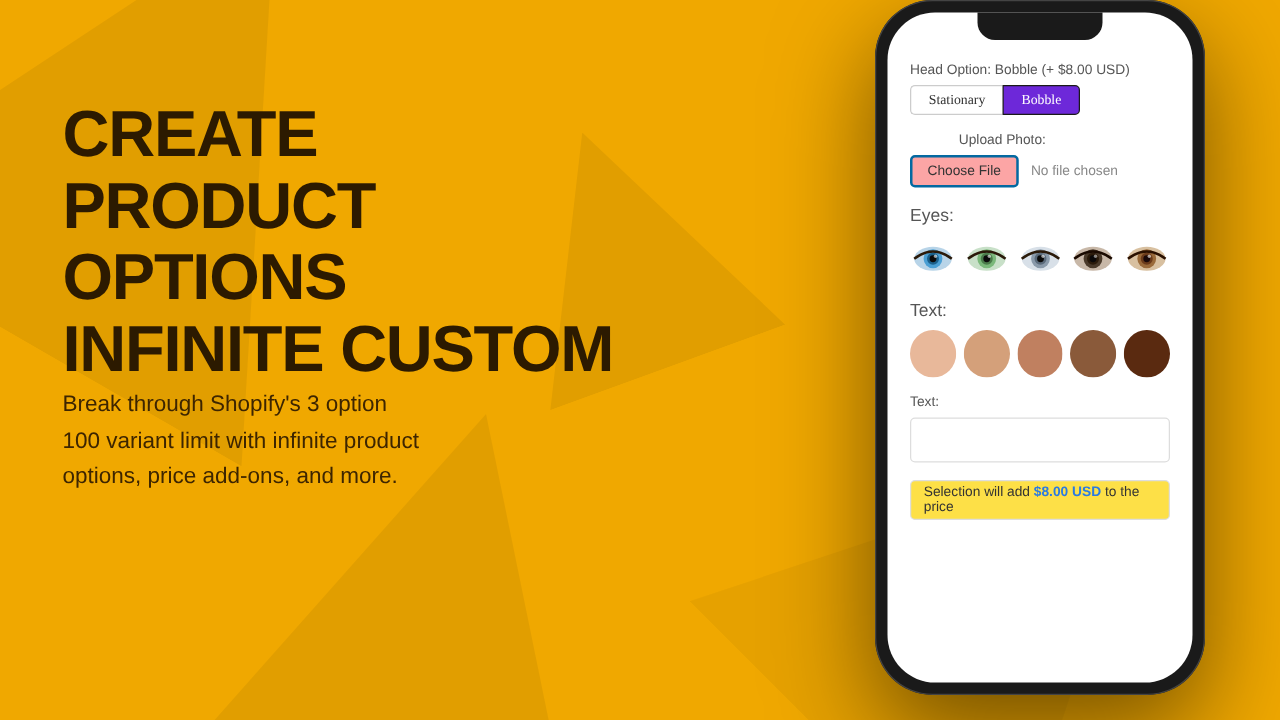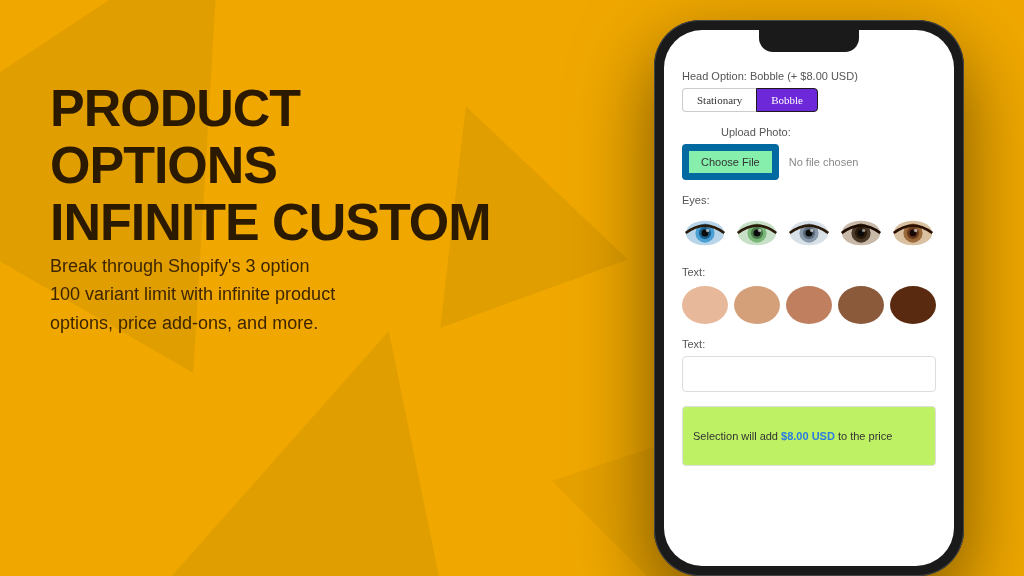--- a/index.html
+++ b/index.html
@@ -67,22 +67,22 @@
       font-size: 18px;
       color: #3d2500;
       line-height: 1.6;
       font-weight: 400;
     }
 
     
     .phone-container {
       position: absolute;
       right: 60px;
-      top: 20px;
-      width: 310px;
+      top: 0;
+      width: 264px;
       height: 556px;
     }
     .phone-outer {
       width: 100%;
       height: 100%;
       background: #1a1a1a;
       border-radius: 46px;
       padding: 10px;
       box-shadow: 0 30px 80px rgba(0,0,0,0.5), inset 0 0 0 1px #444;
       position: relative;
@@ -153,34 +153,34 @@
     }
     .upload-row {
       display: flex;
       align-items: center;
       gap: 10px;
       margin-bottom: 14px;
     }
     .choose-file-btn {
       padding: 5px 12px;
       font-size: 11px;
-      border: 7px solid #0369a1;
+      border: 2px solid #0369a1;
       border-radius: 4px;
-      background: #86efac;
+      background: #fca5a5;
       color: #333;
       cursor: pointer;
     }
     .no-file-text {
       font-size: 11px;
       color: #888;
       text-align: right;
     }
 
     .section-label {
-      font-size: 11px;
+      font-size: 14px;
       color: #555;
       margin-bottom: 8px;
     }
     .eyes-row, .skin-row {
       display: flex;
       gap: 6px;
       margin-bottom: 14px;
     }
     .skin-swatch {
       width: 48px;
@@ -199,24 +199,24 @@
       width: 100%;
       height: 36px;
       border: 1px solid #ddd;
       border-radius: 4px;
       margin-bottom: 14px;
       padding: 4px 8px;
       font-size: 11px;
     }
 
     .price-notice {
-      background: #bef264;
+      background: #fde047;
       border: 1px solid #ddd;
       border-radius: 4px;
-      padding: 23px 10px;
+      padding: 3px 10px;
       font-size: 11px;
       color: #333;
     }
     .price-notice .price-highlight {
       color: #2a7ae2;
       font-weight: 600;
     }
 
     
     .eye-swatch-wrapper {
@@ -238,20 +238,21 @@
 
 <div class="bg-shapes">
   <div class="bg-shape bg-shape-1"></div>
   <div class="bg-shape bg-shape-2"></div>
   <div class="bg-shape bg-shape-3"></div>
   <div class="bg-shape bg-shape-4"></div>
 </div>
 
 <div class="left-section">
   <div class="headline">
+    <div>CREATE</div>
     <div>PRODUCT OPTIONS</div>
     <div>INFINITE CUSTOM</div>
   </div>
   <div class="subtext">
     Break through Shopify's 3 option<br>
     100 variant limit with infinite product<br>
     options, price add-ons, and more.
   </div>
 </div>
 

